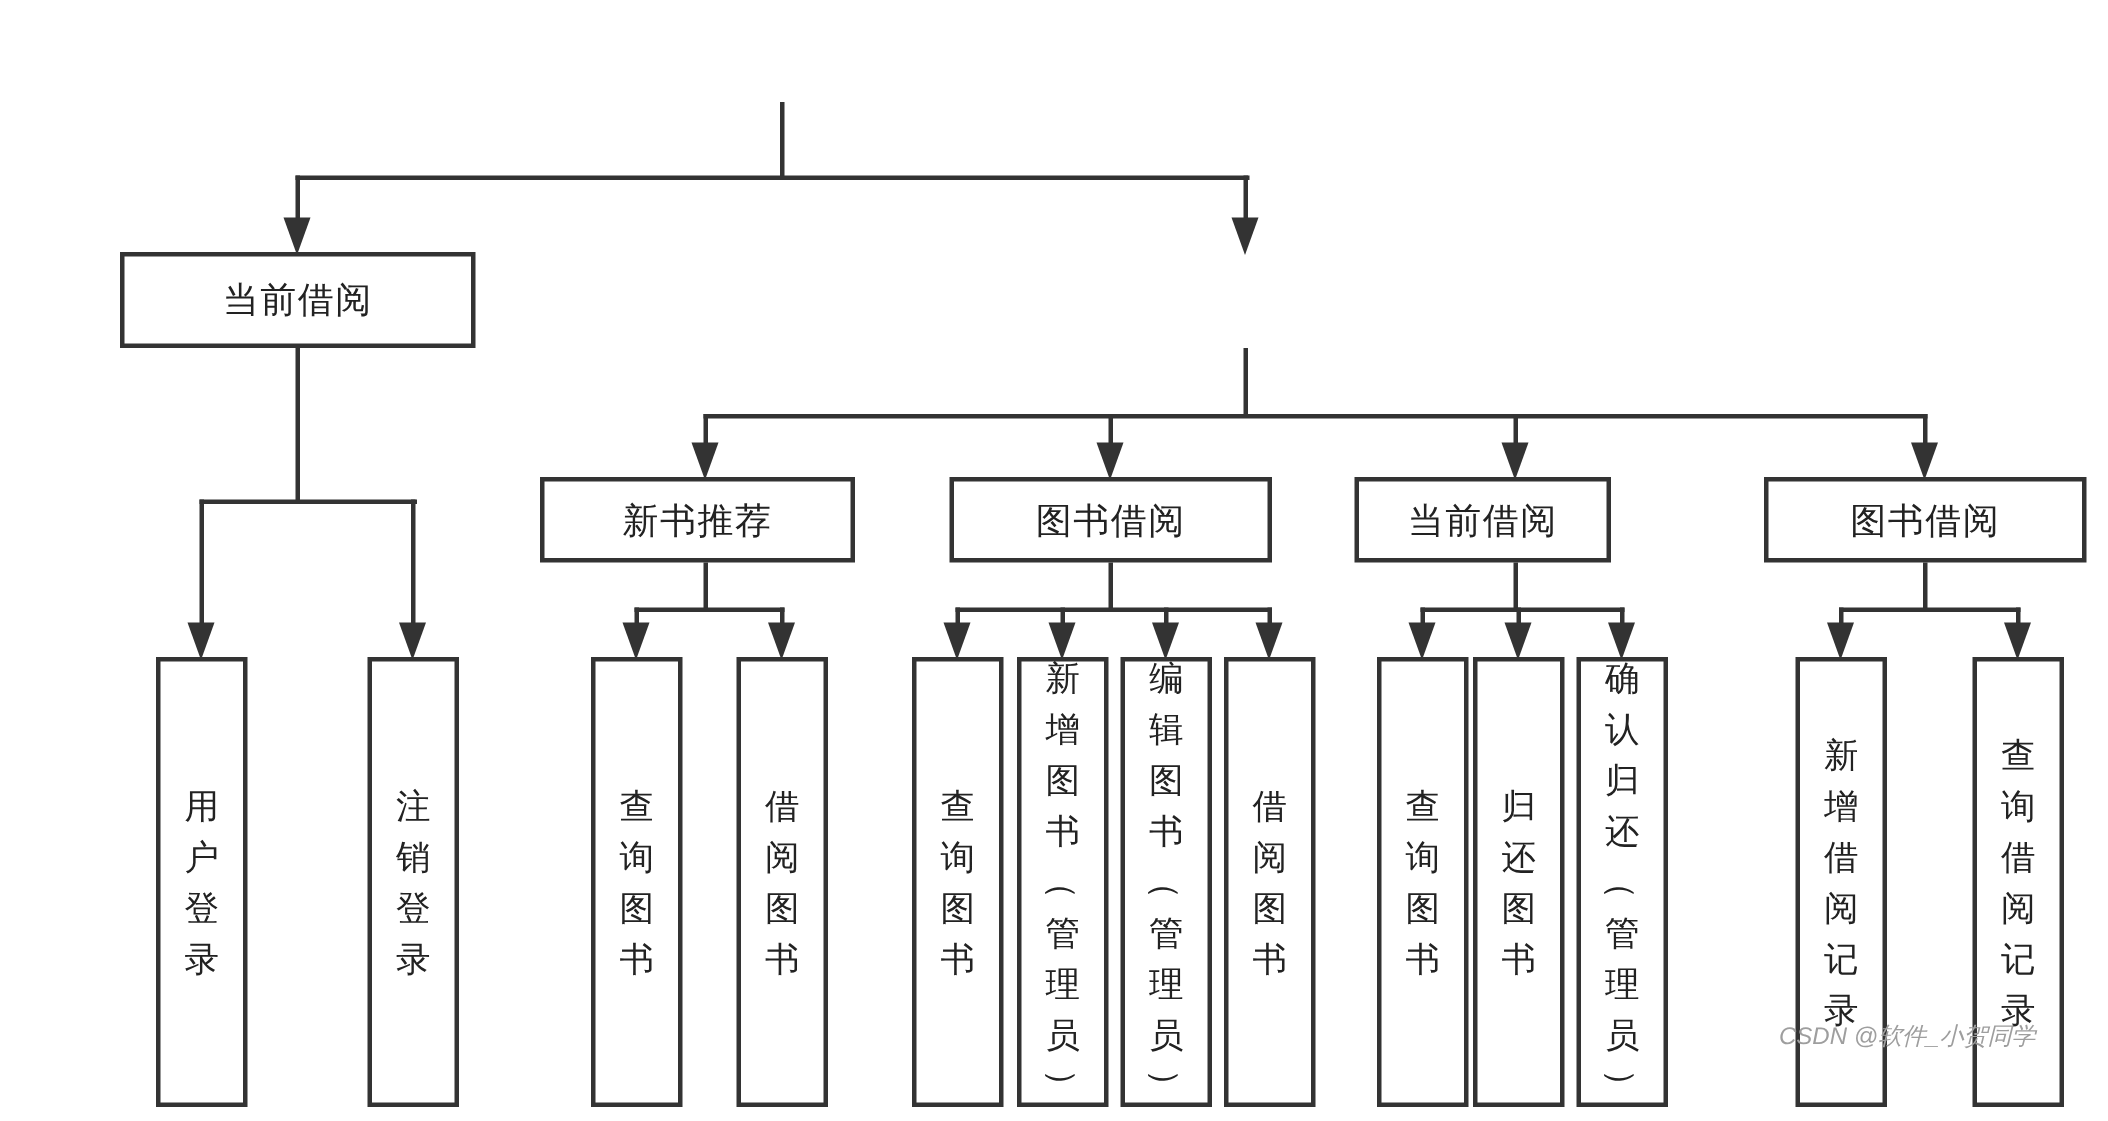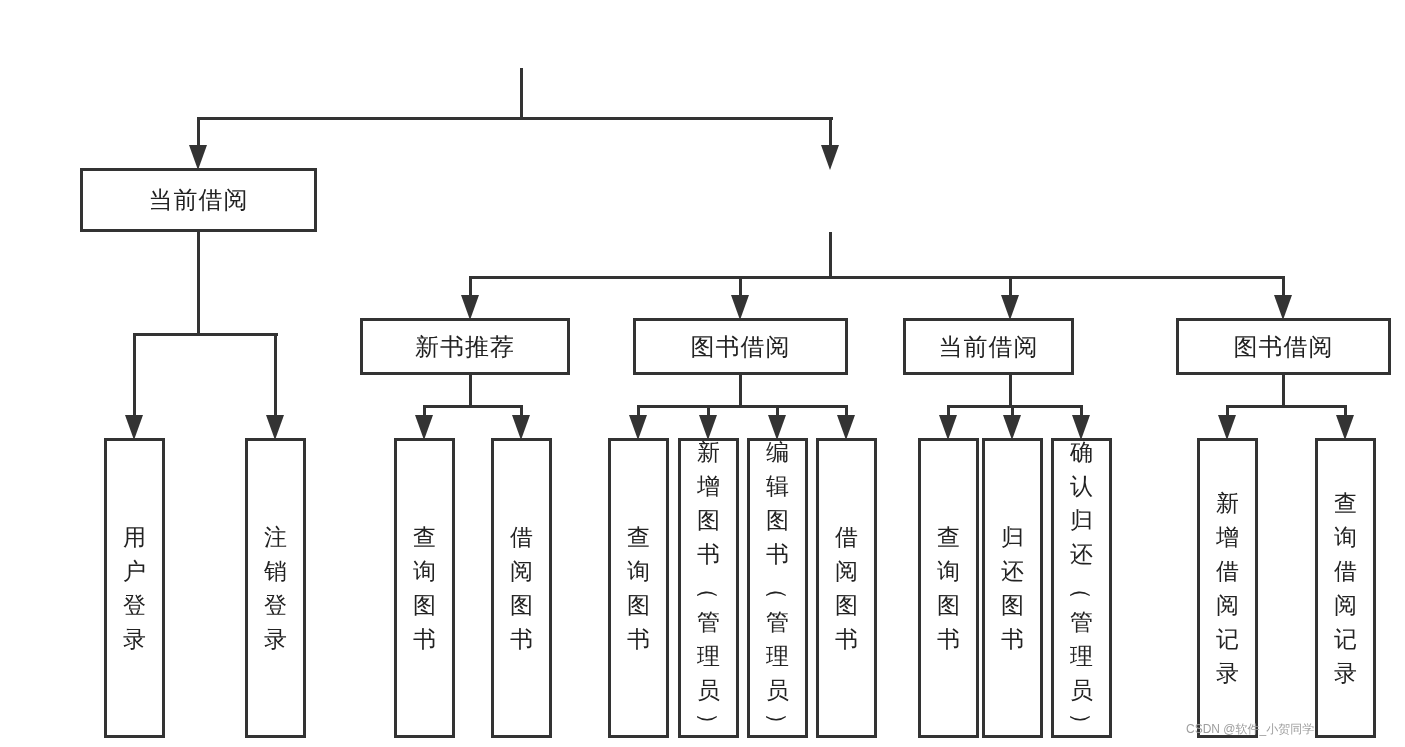--- a/index.html
+++ b/index.html
@@ -39,24 +39,25 @@
   .vl{position:absolute;width:3px;background:var(--line);}
   .hl{position:absolute;height:3px;background:var(--line);}
   .ar{
     position:absolute;width:0;height:0;
     border-left:9px solid transparent;
     border-right:9px solid transparent;
     border-top:25px solid var(--line);
   }
   .watermark{
     position:absolute;
-    left:1186px;top:721px;
-    font-size:12px;
+    left:1186px;top:681px;
+    font-size:16px;
     color:var(--wm);
     white-space:nowrap;
+    font-style:italic;
   }
 </style>
 </head>
 <body>
 
 <div id="canvas" style="--line: #333333; --text: #222222; --wm: #9e9e9e; background: rgb(255, 255, 255);">
 
 
   <div class="vl" style="left:520px;top:68px;height:51px;"></div>
   <div class="hl" style="left:197px;top:117px;width:636px;"></div>

